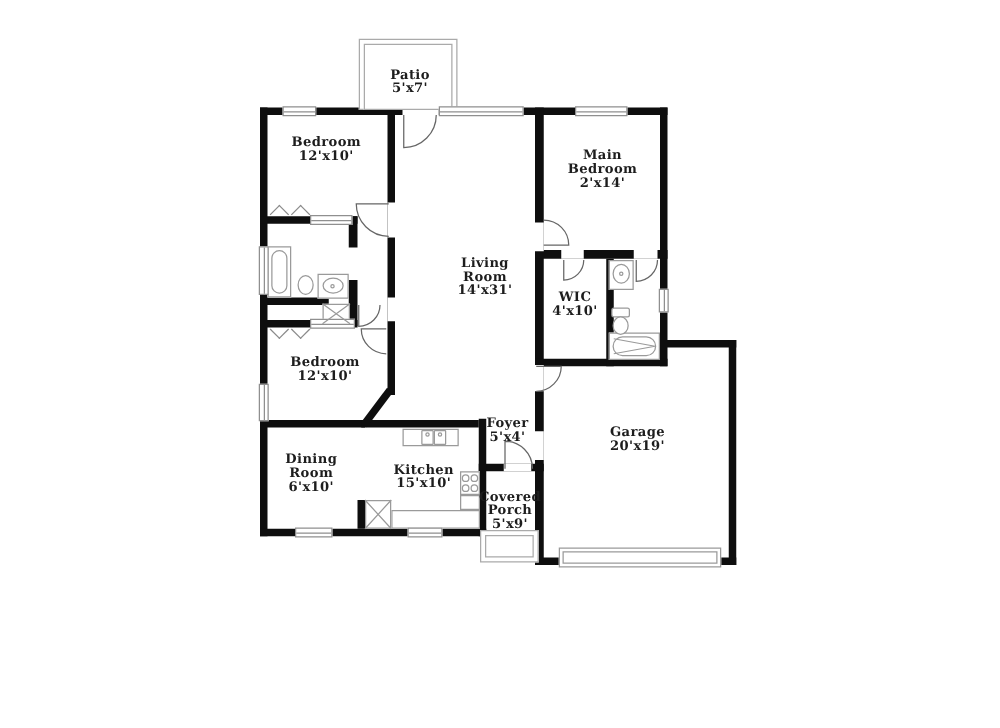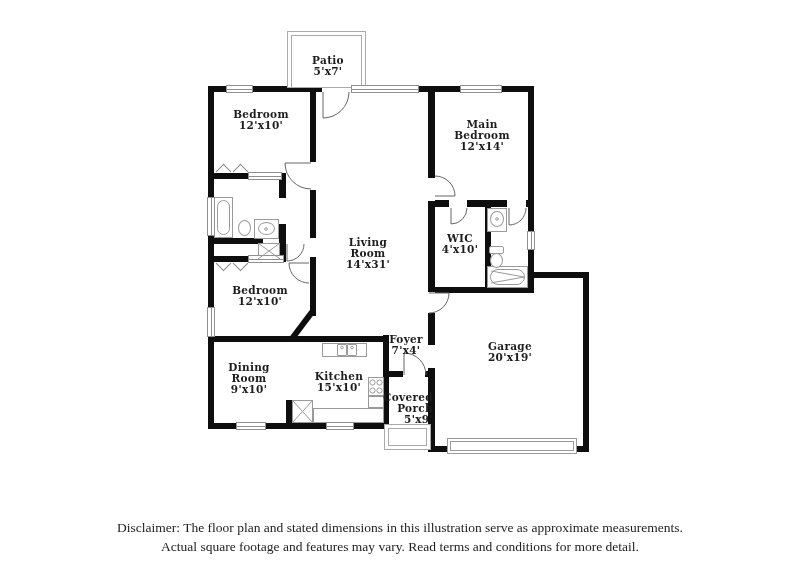--- a/index.html
+++ b/index.html
@@ -122,38 +122,34 @@
       <circle cx="266" cy="229" r="1.3" fill="none" stroke="#9a9a9a" stroke-width="1"></circle>
       <circle cx="497" cy="219" r="1.3" fill="none" stroke="#9a9a9a" stroke-width="1"></circle>
     </svg>
   <div id="labels">
       <div class="room-label" style="left: 328px; top: 66px; color: rgb(29, 29, 29);">Patio
 5'x7'</div>
       <div class="room-label" style="left: 261px; top: 120px; color: rgb(29, 29, 29);">Bedroom
 12'x10'</div>
       <div class="room-label" style="left: 482px; top: 136px; color: rgb(29, 29, 29);">Main
 Bedroom
-12'x14'</div>
-      <div class="room-label" style="left: 368px; top: 222px; color: rgb(29, 29, 29); margin-top: 32px;">Living
+2'x14'</div>
+      <div class="room-label" style="left: 388px; top: 222px; color: rgb(29, 29, 29);">Living
 Room
 14'x31'</div>
       <div class="room-label" style="left: 460px; top: 244px; color: rgb(29, 29, 29);">WIC
 4'x10'</div>
       <div class="room-label" style="left: 260px; top: 296px; color: rgb(29, 29, 29);">Bedroom
 12'x10'</div>
       <div class="room-label" style="left: 249px; top: 379px; color: rgb(29, 29, 29);">Dining
 Room
-9'x10'</div>
+6'x10'</div>
       <div class="room-label" style="left: 339px; top: 382px; color: rgb(29, 29, 29);">Kitchen
 15'x10'</div>
       <div class="room-label" style="left: 406px; top: 345px; color: rgb(29, 29, 29);">Foyer
-7'x4'</div>
+5'x4'</div>
       <div class="room-label" style="left: 510px; top: 352px; color: rgb(29, 29, 29);">Garage
 20'x19'</div>
-      <div class="room-label" style="left: 408px; top: 409px; color: rgb(29, 29, 29); text-align: right;">Covered
+      <div class="room-label" style="left: 408px; top: 409px; color: rgb(29, 29, 29);">Covered
 Porch
 5'x9'</div>
     </div>
-  <div id="disclaimer" style="color: rgb(34, 34, 34);">
-    <div>Disclaimer: The floor plan and stated dimensions in this illustration serve as approximate measurements.</div>
-    <div>Actual square footage and features may vary. Read terms and conditions for more detail.</div>
-  </div>
 </div>
 
 </body></html>

